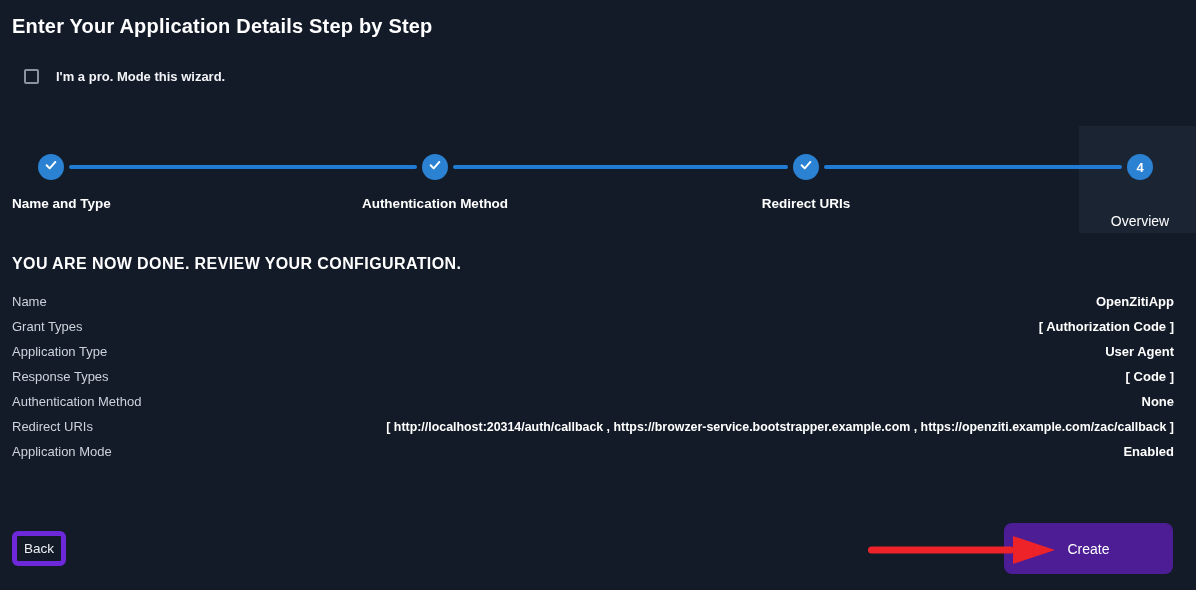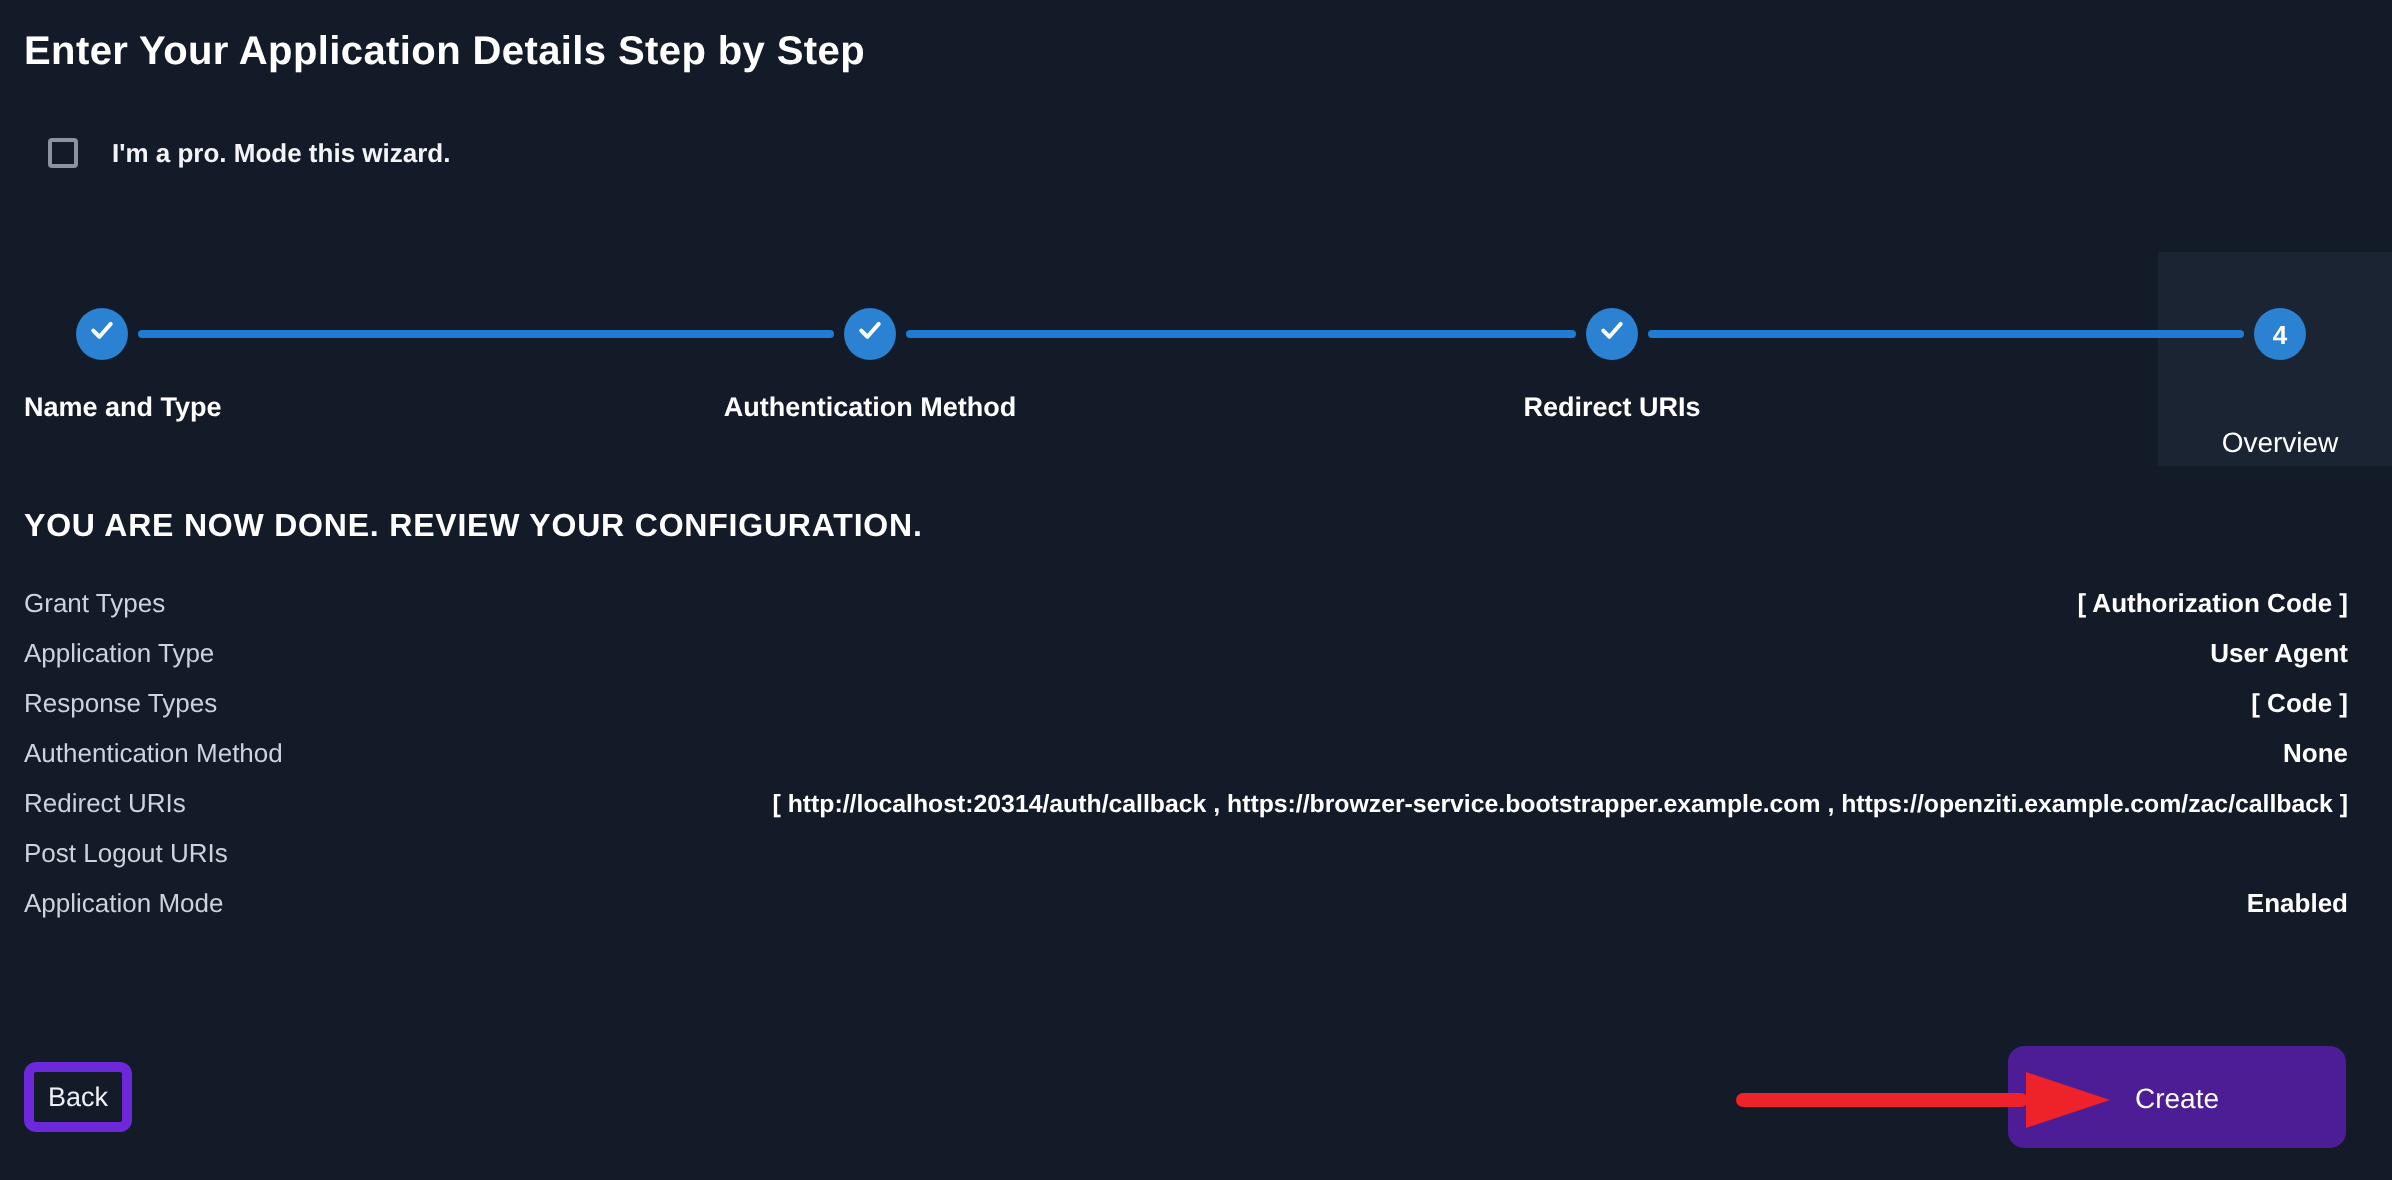--- a/index.html
+++ b/index.html
@@ -123,44 +123,44 @@
 
 <div class="abs slabel l1">Name and Type</div>
 <div class="abs slabel l2">Authentication Method</div>
 <div class="abs slabel l3">Redirect URIs</div>
 <div class="abs slabel l4">Overview</div>
 
 <div class="abs review-heading">YOU ARE NOW DONE. REVIEW YOUR CONFIGURATION.</div>
 
 <div class="abs config">
   <div class="crow">
+    <span class="clabel">Name</span>
+    <span class="cvalue">OpenZitiApp</span>
+  </div>
+  <div class="crow">
     <span class="clabel">Grant Types</span>
     <span class="cvalue">[ Authorization Code ]</span>
   </div>
   <div class="crow">
     <span class="clabel">Application Type</span>
     <span class="cvalue">User Agent</span>
   </div>
   <div class="crow">
     <span class="clabel">Response Types</span>
     <span class="cvalue">[ Code ]</span>
   </div>
   <div class="crow">
     <span class="clabel">Authentication Method</span>
     <span class="cvalue">None</span>
   </div>
   <div class="crow">
     <span class="clabel">Redirect URIs</span>
     <span class="cvalue long">[ http://localhost:20314/auth/callback , https://browzer-service.bootstrapper.example.com , https://openziti.example.com/zac/callback ]</span>
   </div>
   <div class="crow">
-    <span class="clabel">Post Logout URIs</span>
-    <span class="cvalue"></span>
-  </div>
-  <div class="crow">
     <span class="clabel">Application Mode</span>
     <span class="cvalue">Enabled</span>
   </div>
 </div>
 
 <button class="abs back-btn">Back</button>
 <button class="abs create-btn">Create</button>
 
 <svg class="abs arrow-svg" width="192" height="32" viewBox="0 0 192 32">
   <rect x="2" y="12.5" width="146" height="7" rx="3.5" fill="#ee2329"></rect>

